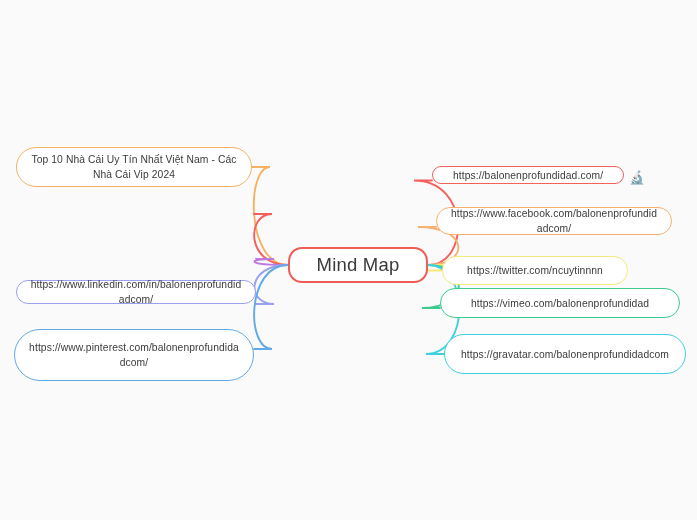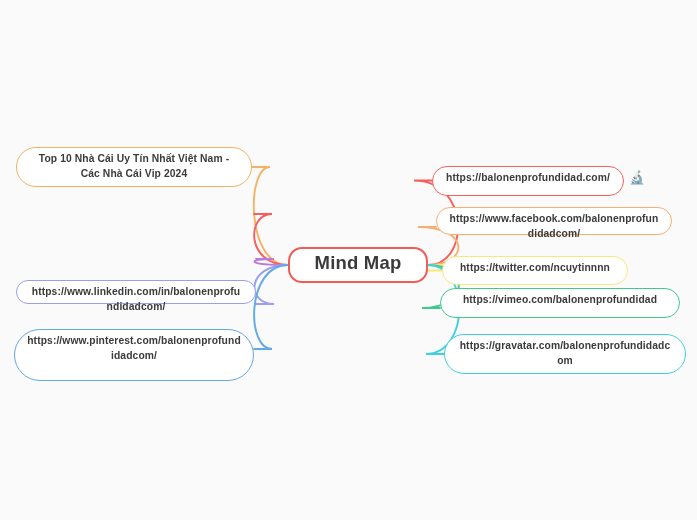--- a/index.html
+++ b/index.html
@@ -25,28 +25,28 @@
     width: 697px;
     height: 520px;
   }
   .node {
     position: absolute;
     box-sizing: border-box;
     background: #ffffff;
     border: 1.6px solid #cccccc;
     border-radius: 999px;
     display: flex;
+    align-items: center;
     justify-content: center;
     text-align: center;
     color: #3b3b3b;
     font-size: 10.3px;
     line-height: 15px;
     padding: 3px 12px;
     letter-spacing: 0.1px;
-    font-weight: bold;
   }
   .node-text {
     display: block;
     width: 100%;
     word-break: break-word;
   }
   #center-node {
     border-width: 2.6px;
     border-radius: 14px;
     font-size: 18.5px;
@@ -93,21 +93,21 @@
 
 <div class="node" style="left: 16px; top: 147px; width: 236px; height: 40px; border-color: rgb(245, 178, 99);">
       <span class="node-text">Top 10 Nhà Cái Uy Tín Nhất Việt Nam - Các Nhà Cái Vip 2024</span>
     </div>
     <div class="node" style="left: 16px; top: 280px; width: 240px; height: 24px; border-color: rgb(154, 159, 240);">
       <span class="node-text">https://www.linkedin.com/in/balonenprofundidadcom/</span>
     </div>
     <div class="node" style="left: 14px; top: 329px; width: 240px; height: 52px; border-color: rgb(98, 169, 232);">
       <span class="node-text">https://www.pinterest.com/balonenprofundidadcom/</span>
     </div>
-    <div class="node" style="left: 432px; top: 166px; width: 192px; height: 30px; border-color: rgb(244, 96, 92);">
+    <div class="node" style="left: 432px; top: 166px; width: 192px; height: 18px; border-color: rgb(244, 96, 92);">
       <span class="node-text">https://balonenprofundidad.com/</span>
     </div>
     <div class="node" style="left: 436px; top: 207px; width: 236px; height: 28px; border-color: rgb(247, 176, 114);">
       <span class="node-text">https://www.facebook.com/balonenprofundidadcom/</span>
     </div>
     <div class="node" style="left: 442px; top: 256px; width: 186px; height: 29px; border-color: rgb(245, 233, 122);">
       <span class="node-text">https://twitter.com/ncuytinnnn</span>
     </div>
     <div class="node" style="left: 440px; top: 288px; width: 240px; height: 30px; border-color: rgb(62, 201, 143);">
       <span class="node-text">https://vimeo.com/balonenprofundidad</span>

